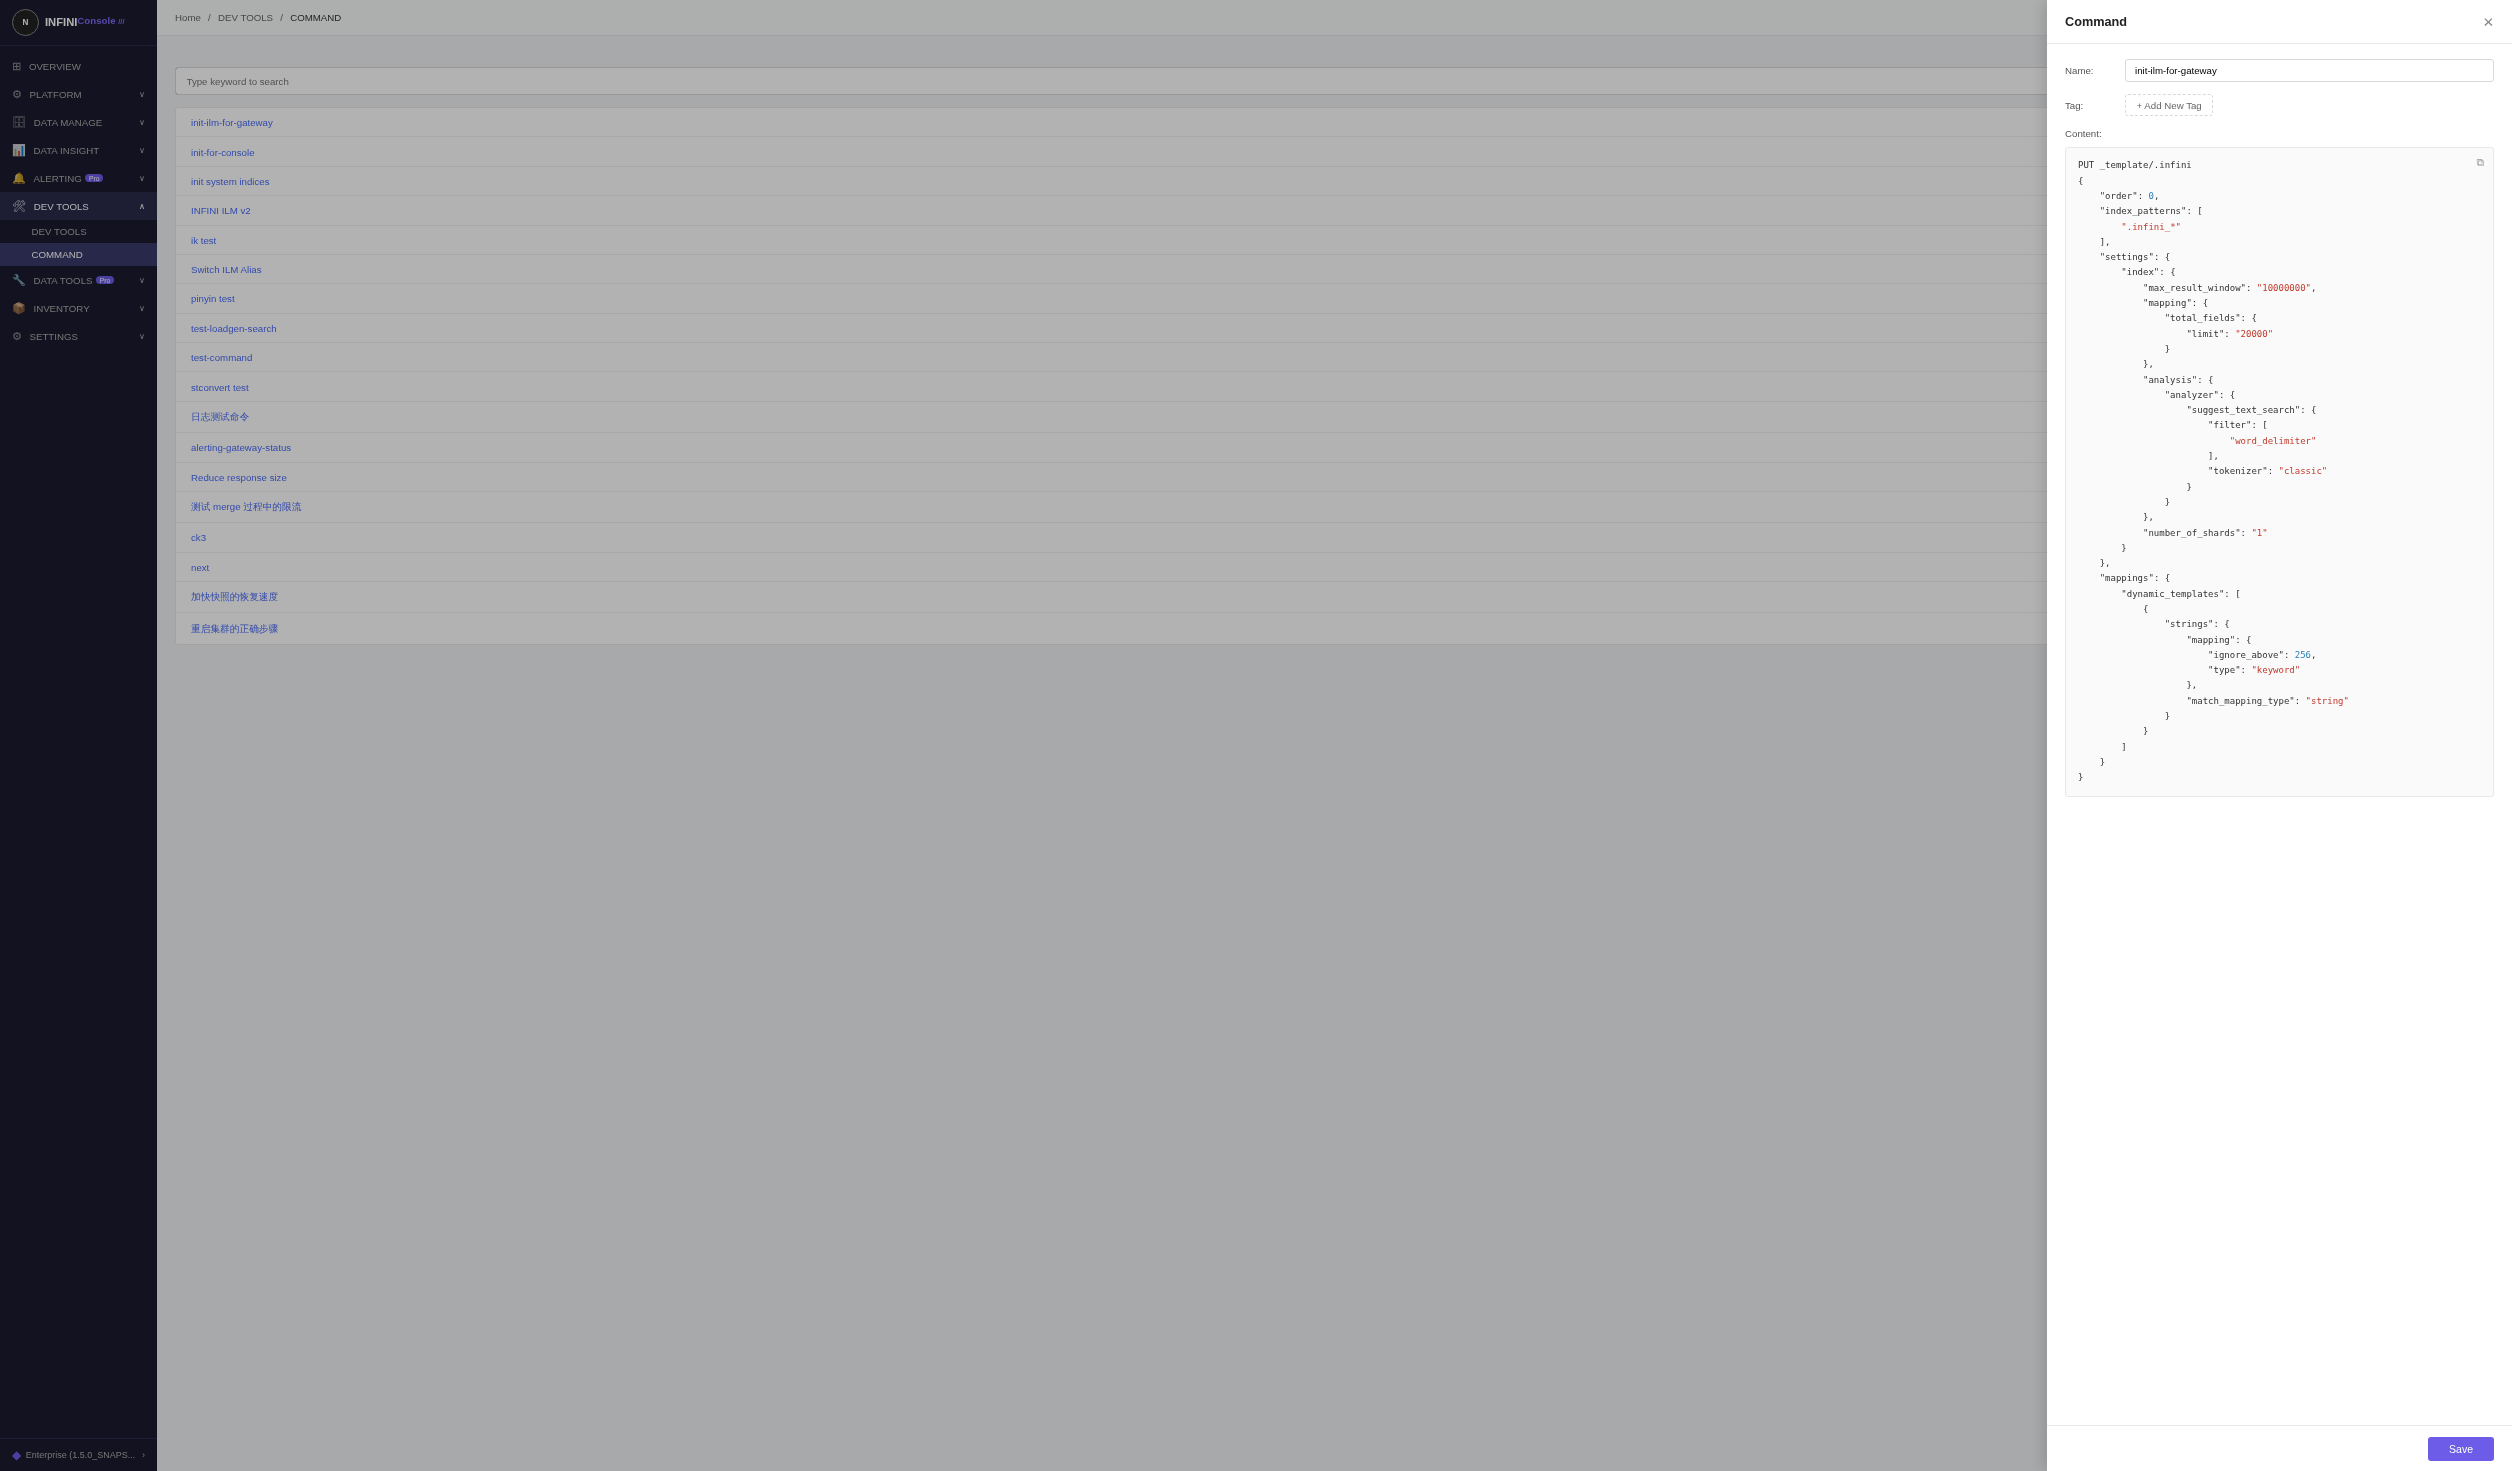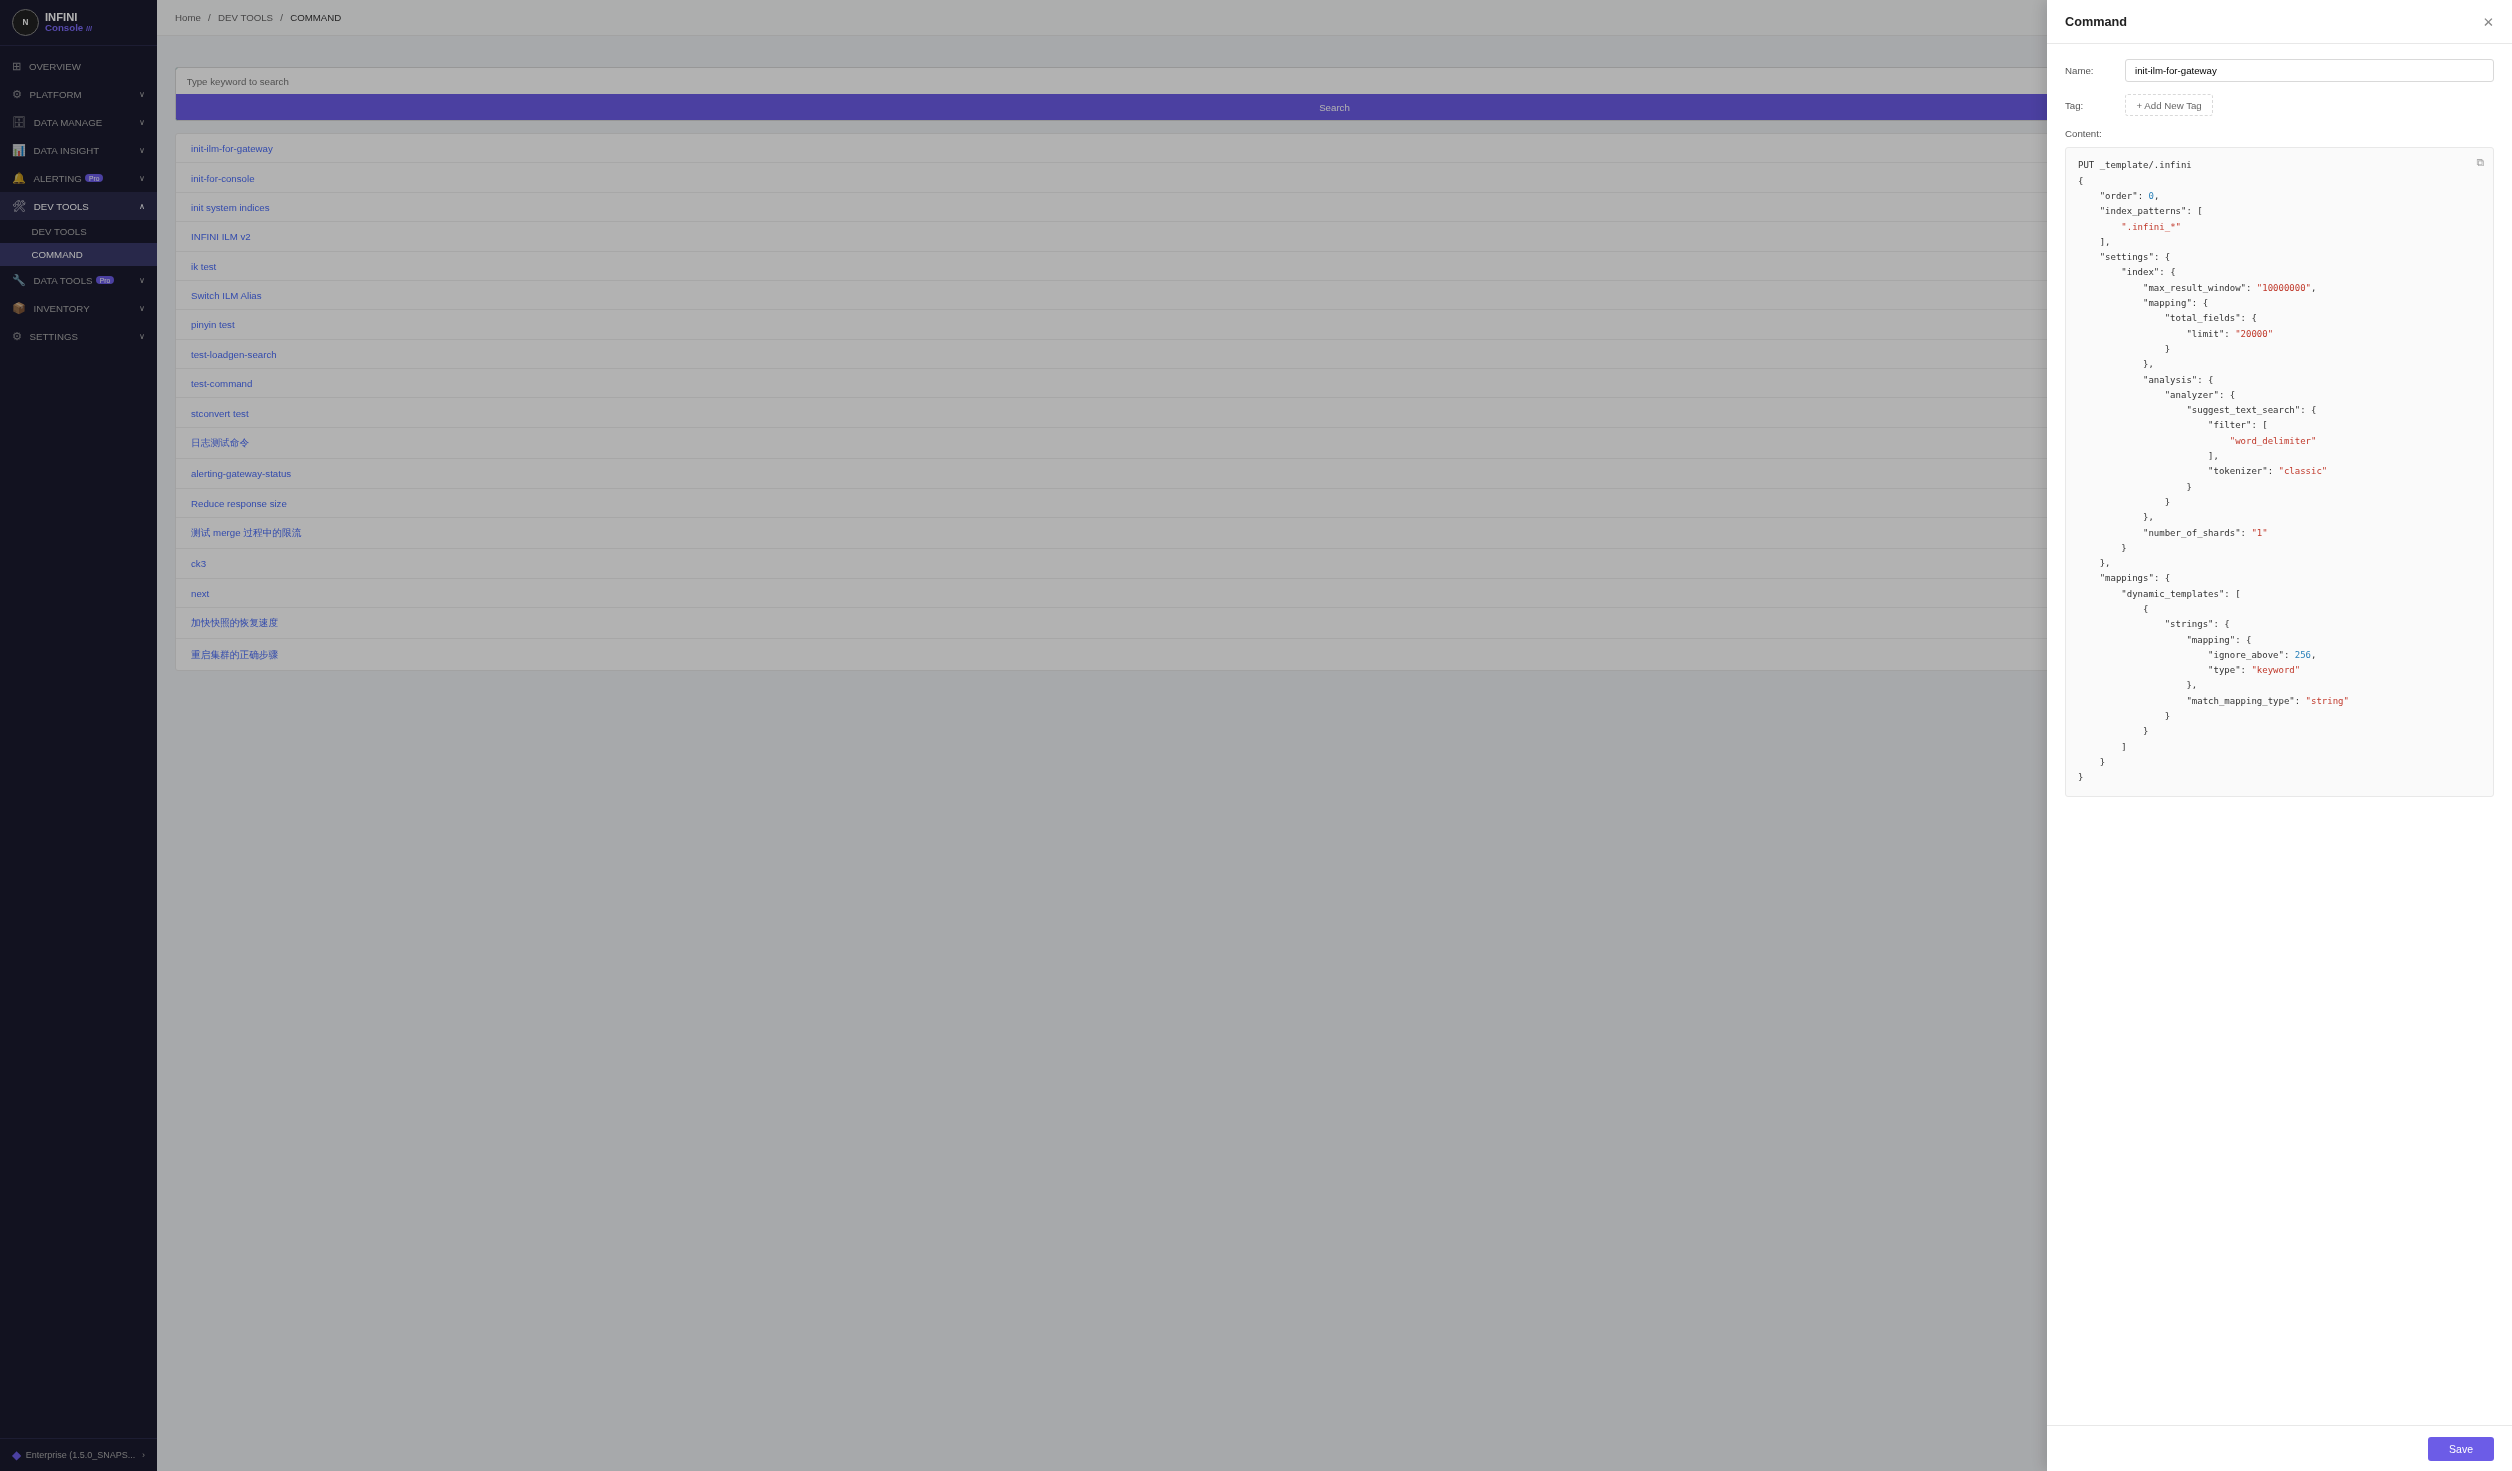--- a/index.html
+++ b/index.html
@@ -23,21 +23,21 @@
       align-items: center;
     }
     .logo-circle {
       width: 27px; height: 27px;
       background: #222;
       border-radius: 50%;
       border: 1.5px solid #888;
       display: flex; align-items: center; justify-content: center;
       color: #fff; font-weight: bold; font-size: 8.2px; margin-right: 6px;
     }
-    .logo-text { display: flex; flex-direction: column; line-height: 1.1; }
+    .logo-text { display: flex; flex-direction: row; line-height: 1.1; }
     .logo-infini { color: #fff; font-weight: bold; font-size: 11.2px; }
     .logo-console { color: #7c6af7; font-weight: bold; font-size: 9.7px; }
     .logo-bars { color: #7c6af7; font-size: 7.5px; }
 
     .sidebar-nav { flex: 1; padding: 6px 0; }
     .nav-item {
       display: flex; align-items: center; padding: 7.5px 12px; cursor: pointer;
       color: #aaa; font-size: 9.7px; transition: background 0.15s;
       position: relative;
     }
@@ -70,21 +70,21 @@
     }
     .breadcrumb a { color: #666; text-decoration: none; }
     .breadcrumb .sep { margin: 0 4.5px; }
     .breadcrumb .current { color: #333; font-weight: 500; }
 
     .content-area {
       flex: 1; padding: 15px 18px; overflow-y: auto; background: #f0f2f5;
     }
     .search-bar {
       display: flex; margin-bottom: 12px; background: #0f766e;
-      border: 0.7px solid #d9d9d9; border-radius: 3px; overflow: hidden; flex-direction: column;
+      border: 0.7px solid #d9d9d9; border-radius: 3px; overflow: hidden;
     }
     .search-input {
       flex: 1; padding: 7.5px 10.5px; border: none; outline: none; font-size: 9.7px; color: #999;
     }
     .search-btn {
       padding: 7.5px 18px; background: #6c5ce7; color: #fff; border: none;
       cursor: pointer; font-size: 9.7px; font-weight: 500;
     }
 
     .table-container { background: #fff; border-radius: 3px; border: 0.7px solid #e8e8e8; }

